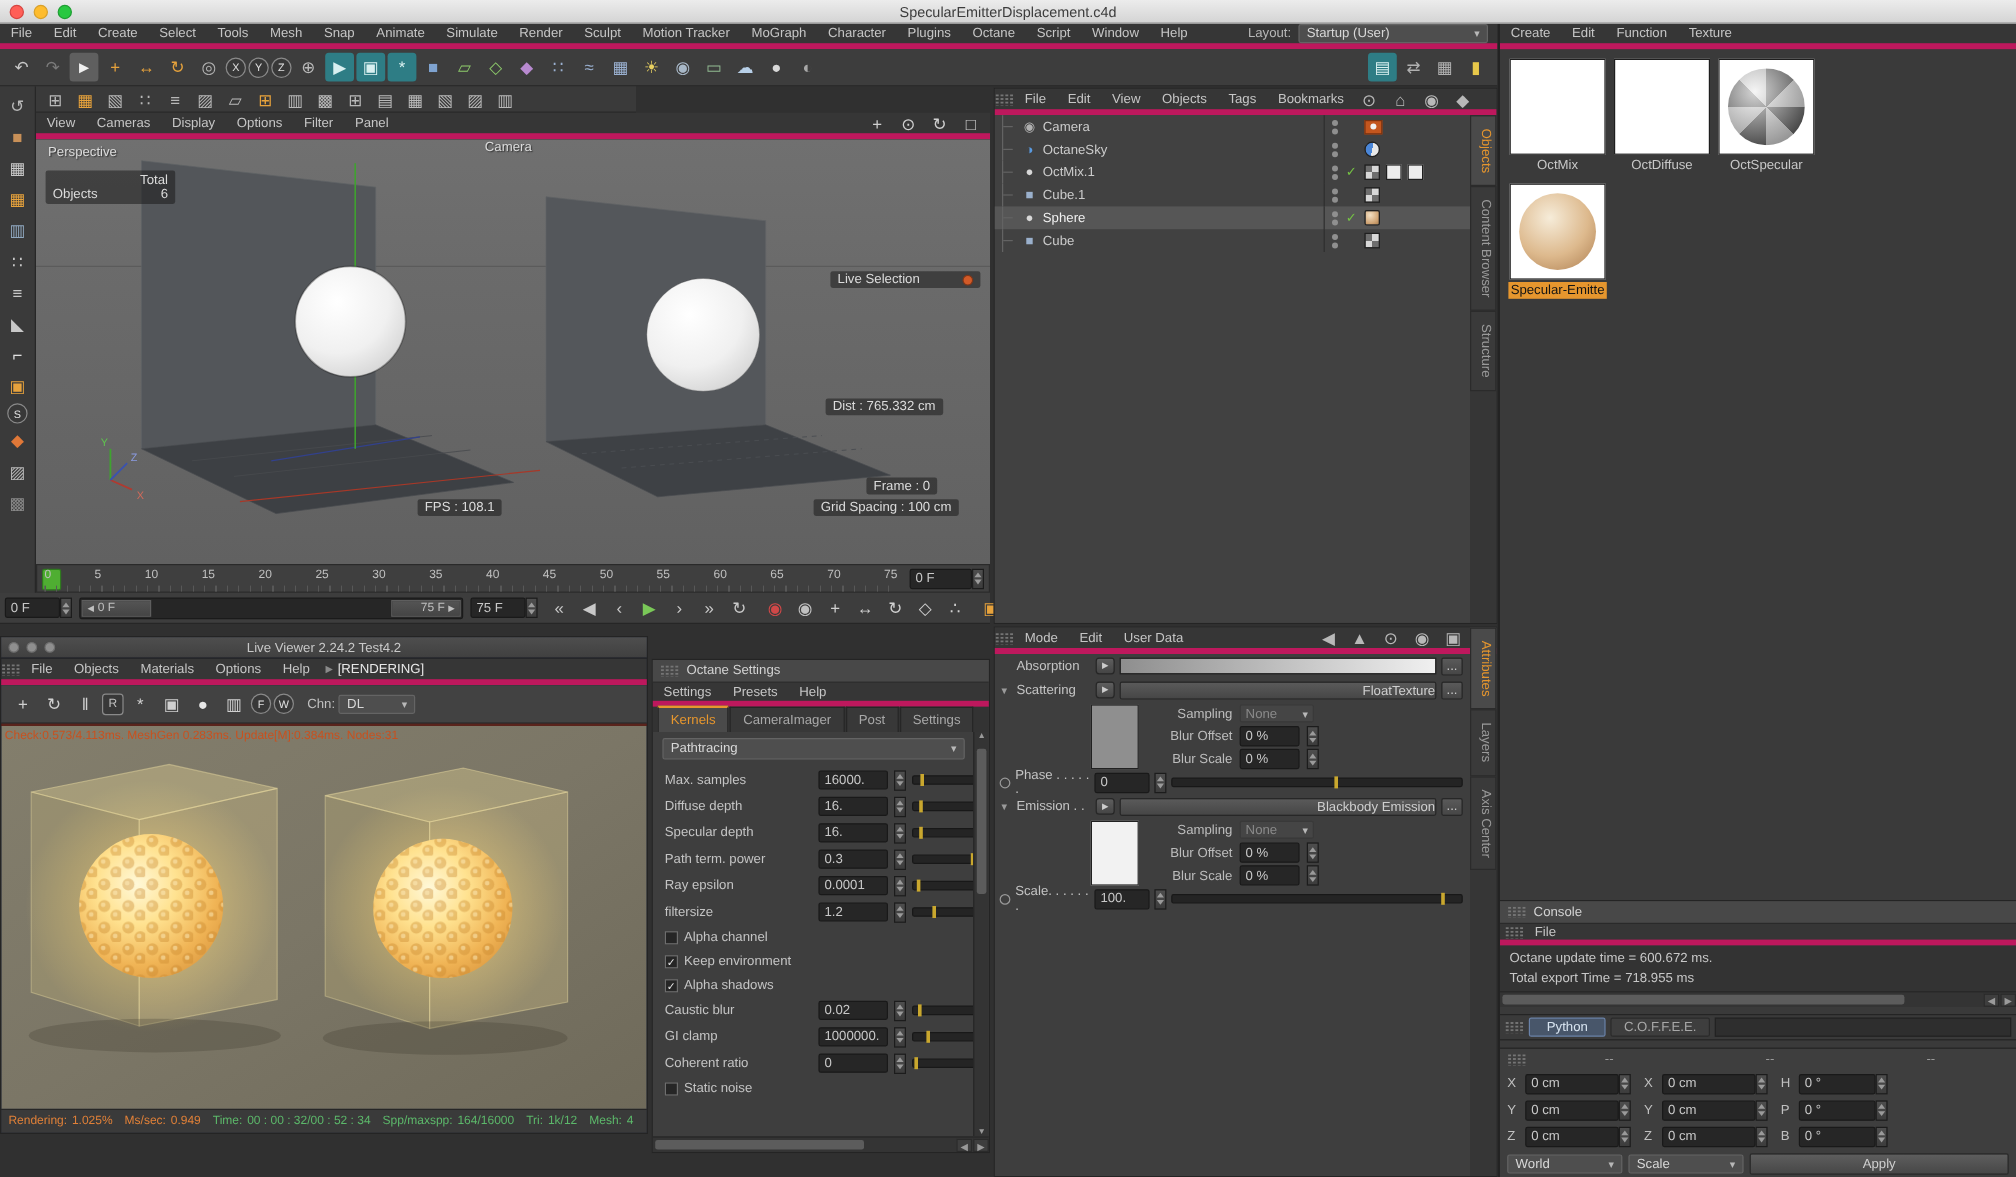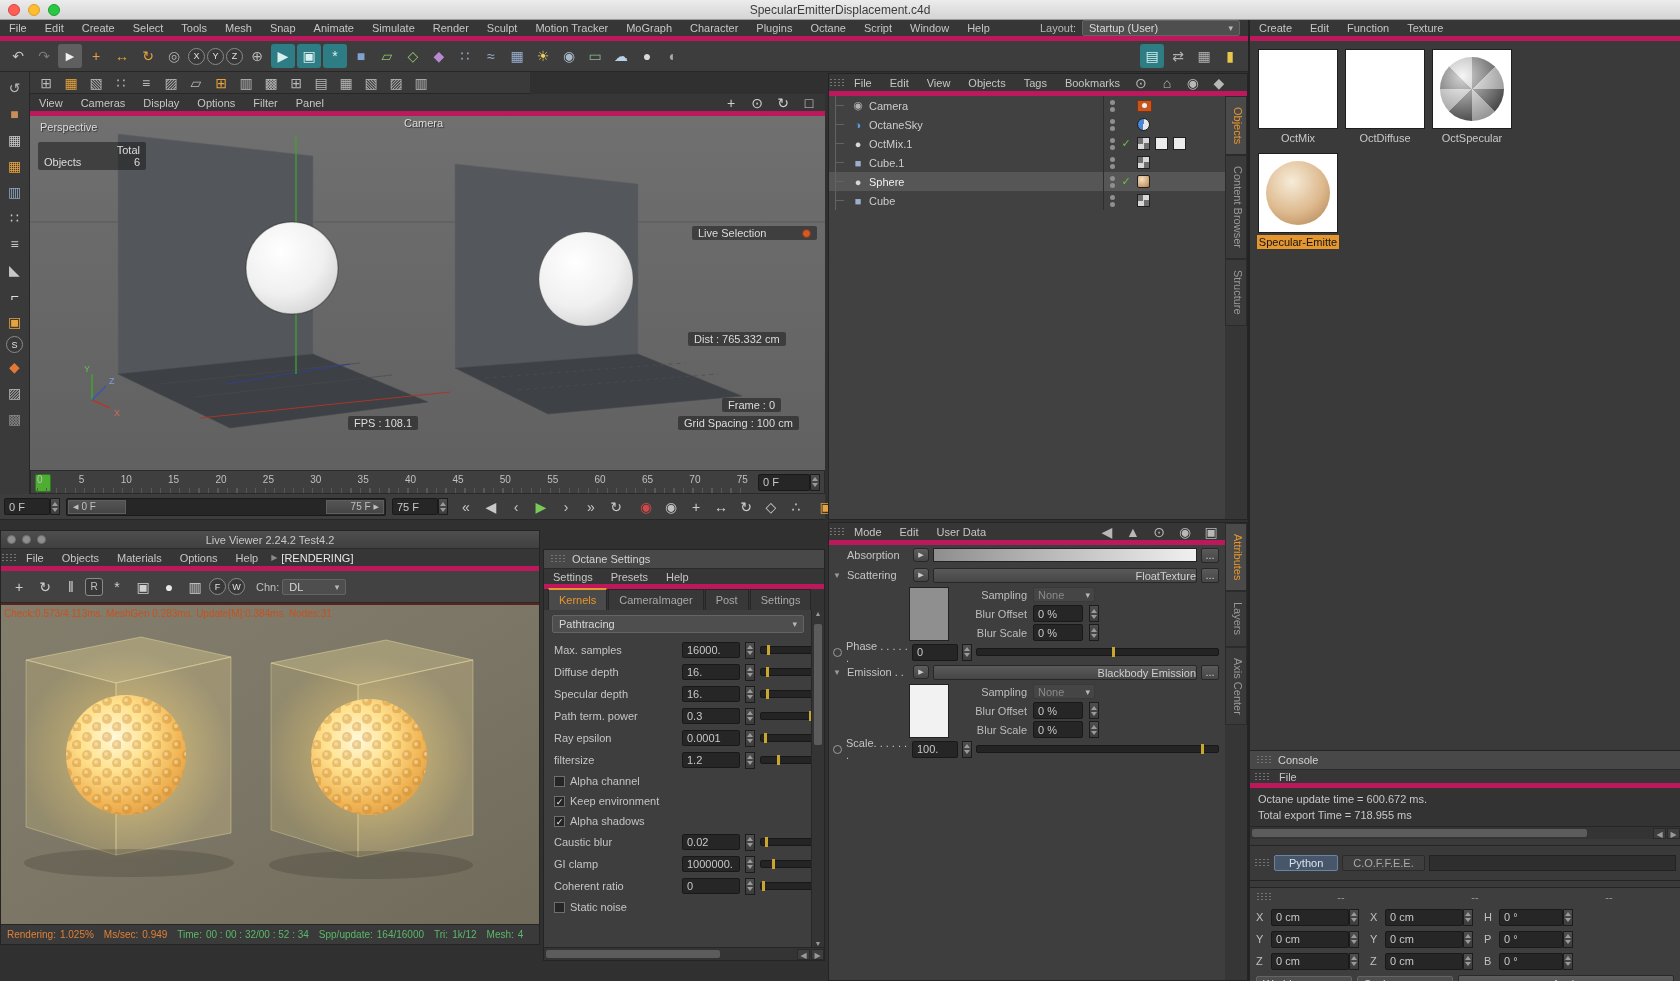--- a/index.html
+++ b/index.html
@@ -477,21 +477,21 @@
         </span>
       <span class="statusitem st-orange">
           <span>Ms/sec:</span>
           <span>0.949</span>
         </span>
       <span class="statusitem st-green">
           <span>Time:</span>
           <span>00 : 00 : 32/00 : 52 : 34</span>
         </span>
       <span class="statusitem st-green">
-          <span>Spp/update:</span>
+          <span>Spp/maxspp:</span>
           <span>164/16000</span>
         </span>
       <span class="statusitem st-green">
           <span>Tri:</span>
           <span>1k/12</span>
         </span>
       <span class="statusitem st-green">
           <span>Mesh:</span>
           <span>4</span>
         </span>
@@ -928,21 +928,21 @@
         <div>Octane update time = 600.672 ms.</div>
         <div>Total export Time = 718.955 ms</div>
       </div>
       <div class="hscroll">
         <span class="hthumb" style="left:2px;width:78%;"></span>
         <span class="sarrow" style="right:14px;">◀</span>
         <span class="sarrow" style="right:0;">▶</span>
       </div>
     </div>
 
-    <div style="display:flex;align-items:center;gap:4px;height:36px;margin-top:6px;padding:0 4px;background:#3a3a3a;border-top:1px solid #242424;border-bottom:1px solid #242424;">
+    <div style="display:flex;align-items:center;gap:4px;height:22px;margin-top:6px;padding:0 4px;background:#3a3a3a;border-top:1px solid #242424;border-bottom:1px solid #242424;">
       <span class="grip"></span>
       <span style="padding:1px 14px;background:#48566a;border:1px solid #6a82a8;color:#d8e4f0;border-radius:2px;">Python</span>
       <span style="padding:1px 10px;background:#3e3e3e;border:1px solid #2a2a2a;color:#a8a8a8;border-radius:2px;">C.O.F.F.E.E.</span>
       <span style="flex:1;height:16px;background:#2e2e2e;border:1px solid #222;"></span>
     </div>
 
     <div style="margin-top:6px;border-top:1px solid #242424;background:#3e3e3e;">
       <div style="display:flex;align-items:center;height:18px;padding:0 6px;gap:4px;">
         <span class="grip"></span>
         <span style="flex:1;text-align:center;color:#9a9a9a;">--</span>

